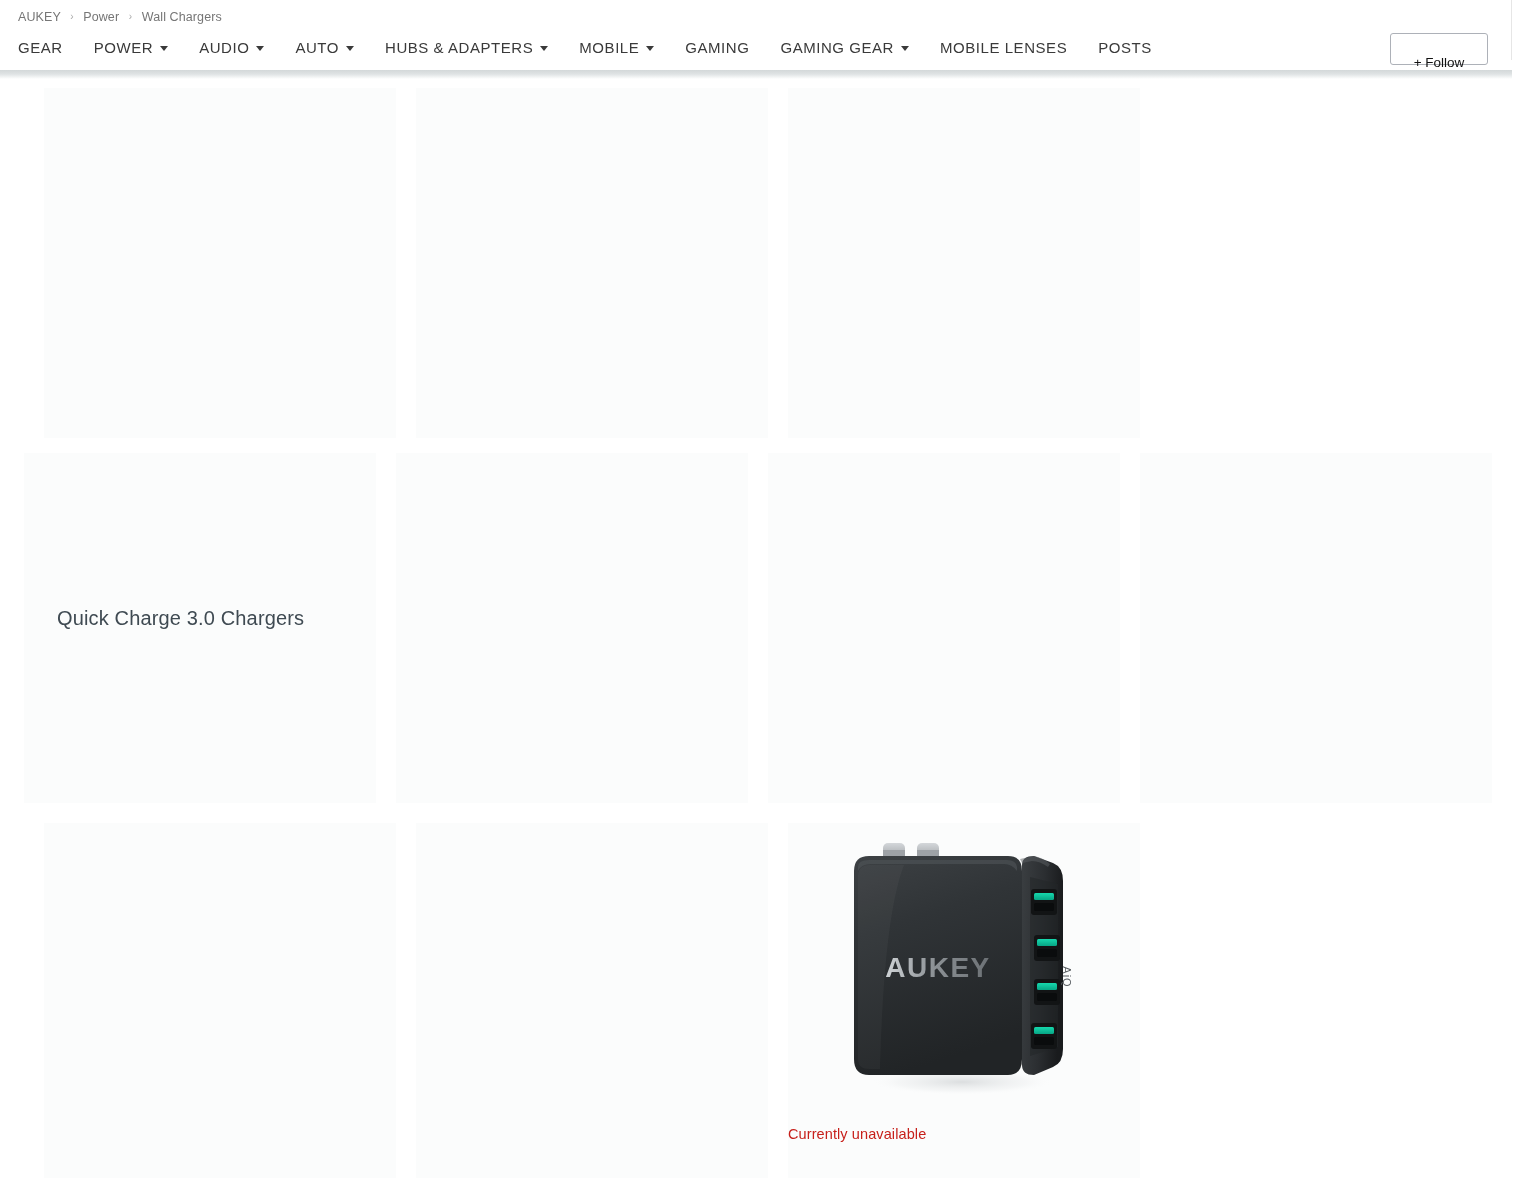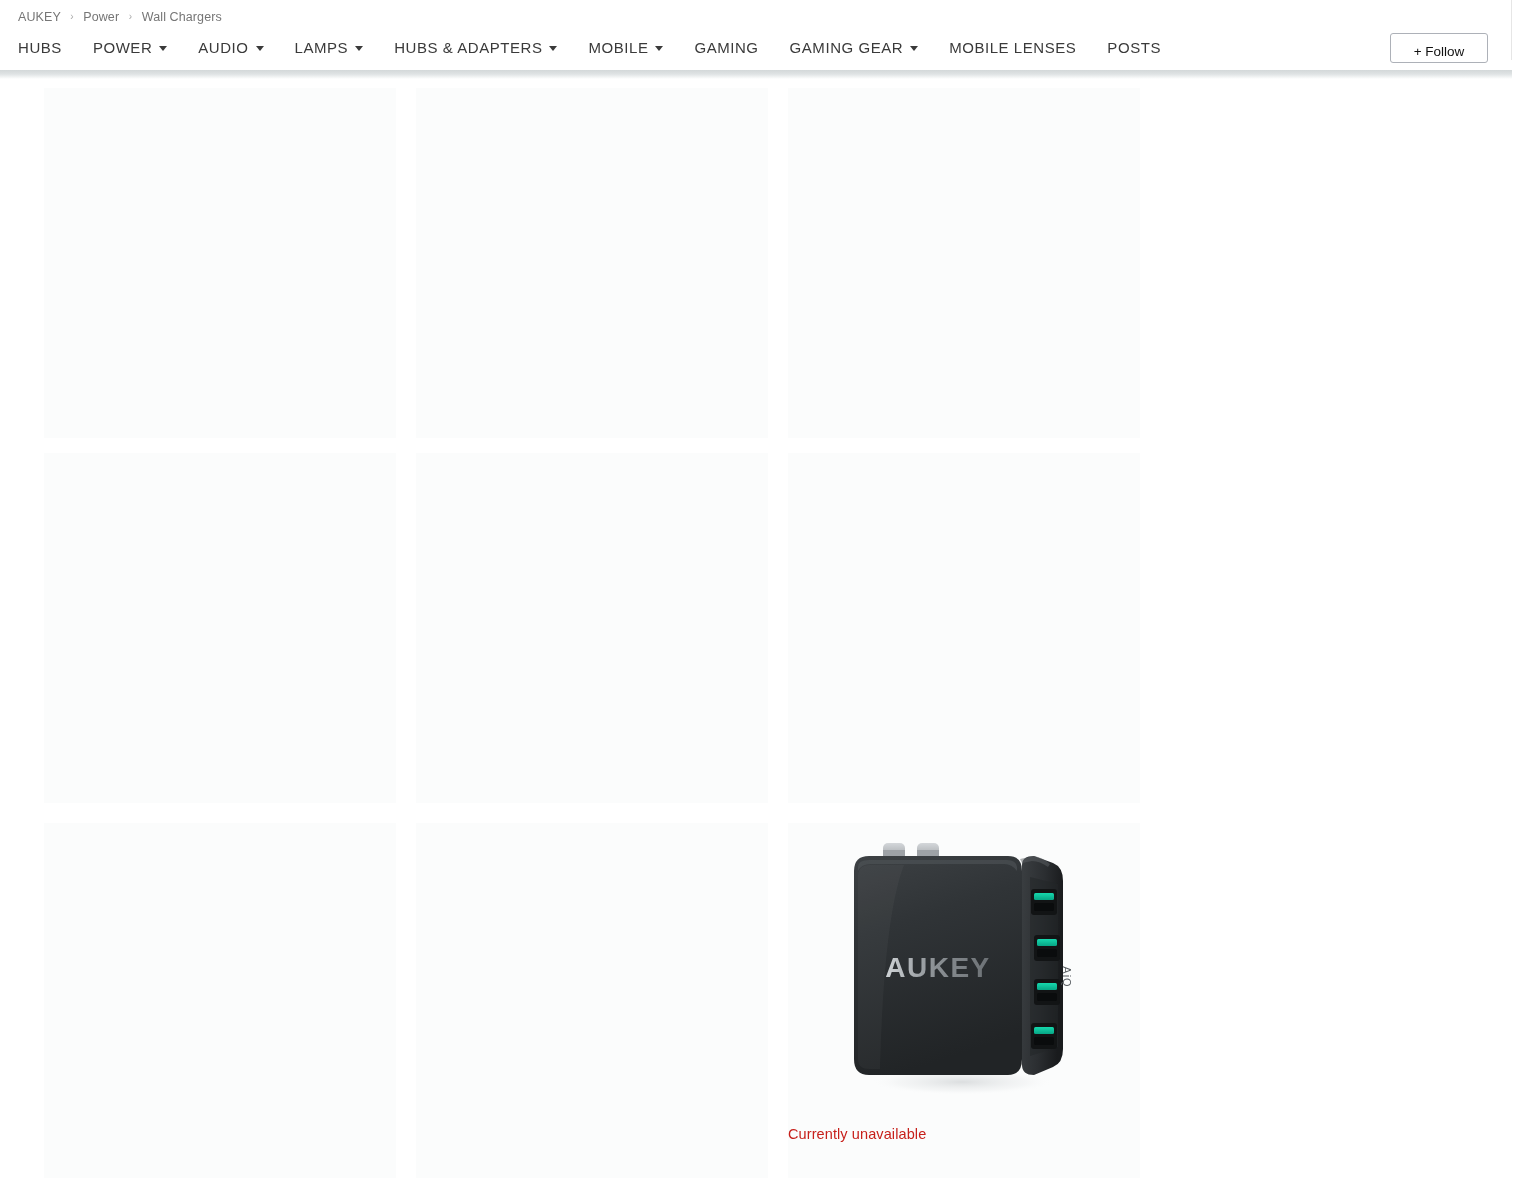--- a/index.html
+++ b/index.html
@@ -96,21 +96,21 @@
     top: 33px;
     width: 98px;
     height: 30px;
     border: 1px solid #adb1b8;
     border-radius: 3px;
     background: #ffffff;
     color: #111111;
     font-size: 13.5px;
     font-family: "Liberation Sans", sans-serif;
     cursor: pointer;
-    padding: 4px;
+    padding: 15px;
     line-height: 28px;
     text-align: center;
   }
 
   
   #content-grid {
     position: absolute;
     left: 24px;
     top: 88px;
     width: 1469px;
@@ -180,32 +180,32 @@
   <div id="breadcrumb">
     <span class="crumb">AUKEY</span>
     <span class="sep">›</span>
     <span class="crumb">Power</span>
     <span class="sep">›</span>
     <span class="crumb">Wall Chargers</span>
   </div>
 
   <nav id="main-nav">
     <div class="nav-item">
-      <span>HUBS</span>
+      <span>GEAR</span>
     </div>
     <div class="nav-item">
       <span>POWER</span>
       <i class="nav-caret"></i>
     </div>
     <div class="nav-item">
       <span>AUDIO</span>
       <i class="nav-caret"></i>
     </div>
     <div class="nav-item">
-      <span>LAMPS</span>
+      <span>AUTO</span>
       <i class="nav-caret"></i>
     </div>
     <div class="nav-item">
       <span>HUBS &amp; ADAPTERS</span>
       <i class="nav-caret"></i>
     </div>
     <div class="nav-item">
       <span>MOBILE</span>
       <i class="nav-caret"></i>
     </div>
@@ -233,20 +233,23 @@
   <div class="grid-row" id="row-1">
     <div class="cell-gap"></div>
     <div class="grid-cell cell-w1"></div>
     <div class="cell-gap"></div>
     <div class="grid-cell cell-w1"></div>
     <div class="cell-gap"></div>
     <div class="grid-cell cell-w1"></div>
   </div>
 
   <div class="grid-row" id="row-2">
+    <div class="grid-cell cell-w1">
+      <div class="cell-title">Quick Charge 3.0 Chargers</div>
+    </div>
     <div class="cell-gap"></div>
     <div class="grid-cell cell-w1"></div>
     <div class="cell-gap"></div>
     <div class="grid-cell cell-w1"></div>
     <div class="cell-gap"></div>
     <div class="grid-cell cell-w1"></div>
   </div>
 
   <div class="grid-row" id="row-3">
     <div class="cell-gap"></div>

